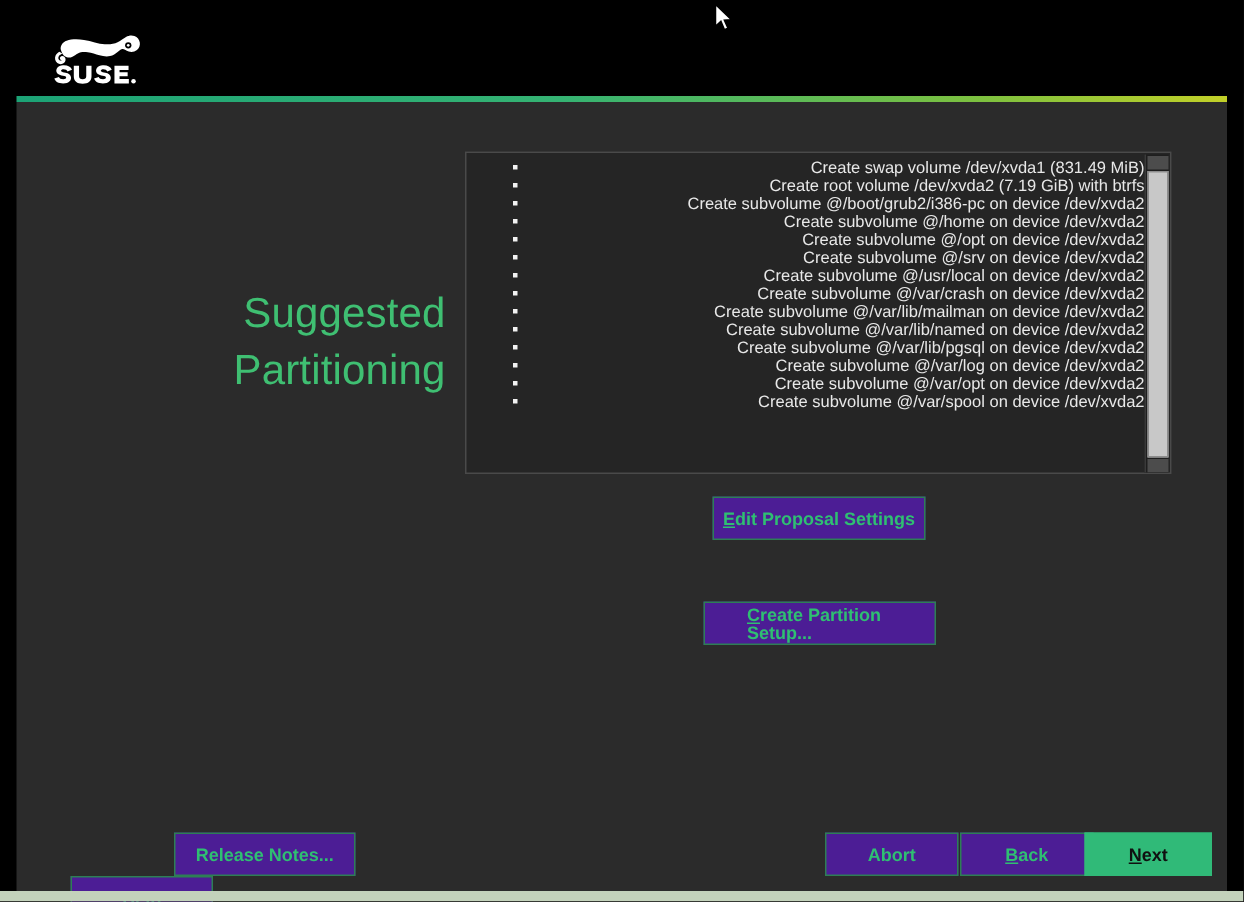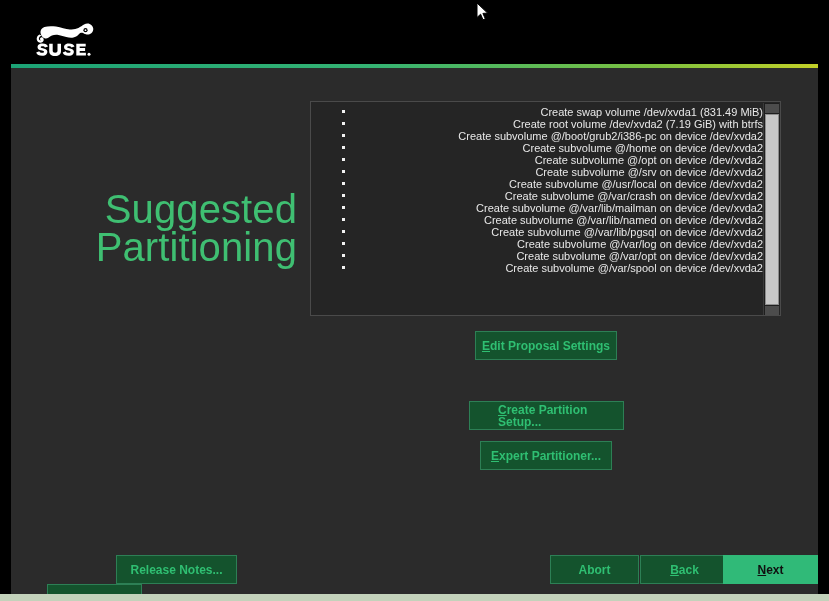--- a/index.html
+++ b/index.html
@@ -68,21 +68,21 @@
   }
 
   
   .page-title {
     position: absolute;
     left: 18px;
     top: 122px;
     width: 268px;
     text-align: right;
     color: #3fbf72;
-    font-size: 40px;
+    font-size: 28px;
     line-height: 38px;
     font-weight: 300;
     letter-spacing: 0.1px;
   }
 
   
   .list-box {
     position: absolute;
     left: 299px;
     top: 33px;
@@ -147,21 +147,21 @@
     top: 11px;
     width: 14px;
     height: 191px;
     background: #c8c8c8;
     border: 1px solid #8d8d8d;
   }
 
   
   .btn {
     position: absolute;
-    background: #14532d;
+    background: #4c1d95;
     border: 1px solid #2d7f55;
     color: #2fbf72;
     font-size: 12px;
     font-weight: bold;
     line-height: 1;
     display: flex;
     align-items: center;
     justify-content: center;
     height: 29px;
     cursor: pointer;
@@ -171,21 +171,21 @@
 
   .btn-edit-proposal   { left: 464px; top: 263px; width: 142px; }
   .btn-create-setup    { left: 458px; top: 333px; width: 155px; padding-left: 28px; }
   .btn-expert-part     { left: 469px; top: 373px; width: 132px; }
 
   
   .btn-help          { left: 16px;  top: 516px; width: 95px; margin-left: 20px; }
   .btn-release-notes { left: 105px; top: 487px; width: 121px; }
   .btn-abort         { left: 539px; top: 487px; width: 89px; text-align: center; }
   .btn-back          { left: 629px; top: 487px; width: 89px; }
-  .btn-next          { left: 712px; top: 487px; width: 95px;
+  .btn-next          { left: 712px; top: 487px; width: 85px;
                        background: #30ba78; border-color: #30ba78; color: #101010; }
 
   
   .cursor {
     position: absolute;
     left: 476px;
     top: 2px;
     width: 14px;
     height: 20px;
     pointer-events: none;
@@ -256,23 +256,20 @@
     </div>
 
     <div class="btn btn-edit-proposal">
       <span><u>E</u><span>dit Proposal Settings</span></span>
     </div>
 
     <div class="btn btn-create-setup">
       <span><u>C</u><span>reate Partition Setup...</span></span>
     </div>
 
-    <div class="btn btn-expert-part">
-      <span><u>E</u><span>xpert Partitioner...</span></span>
-    </div>
 
     <div class="btn btn-help">
       <span><u></u><span>Help</span></span>
     </div>
 
     <div class="btn btn-release-notes">
       <span><u></u><span>Release Notes...</span></span>
     </div>
 
     <div class="btn btn-abort">

